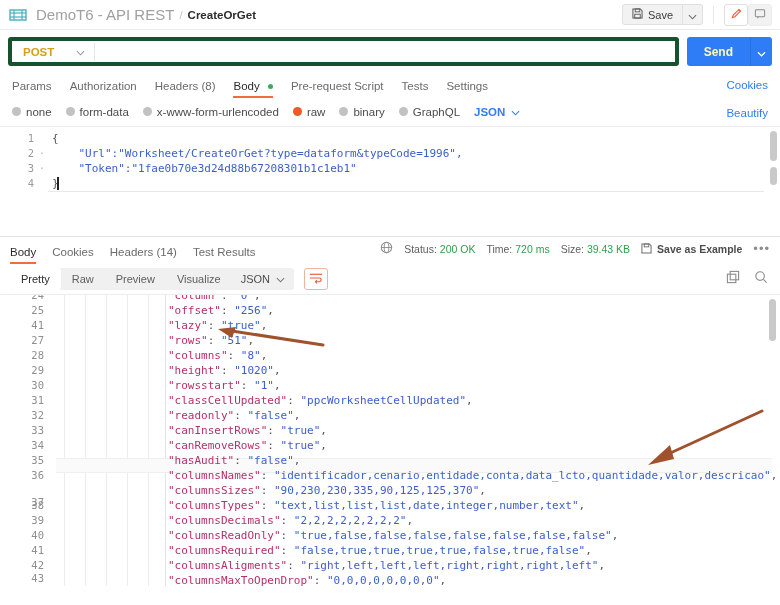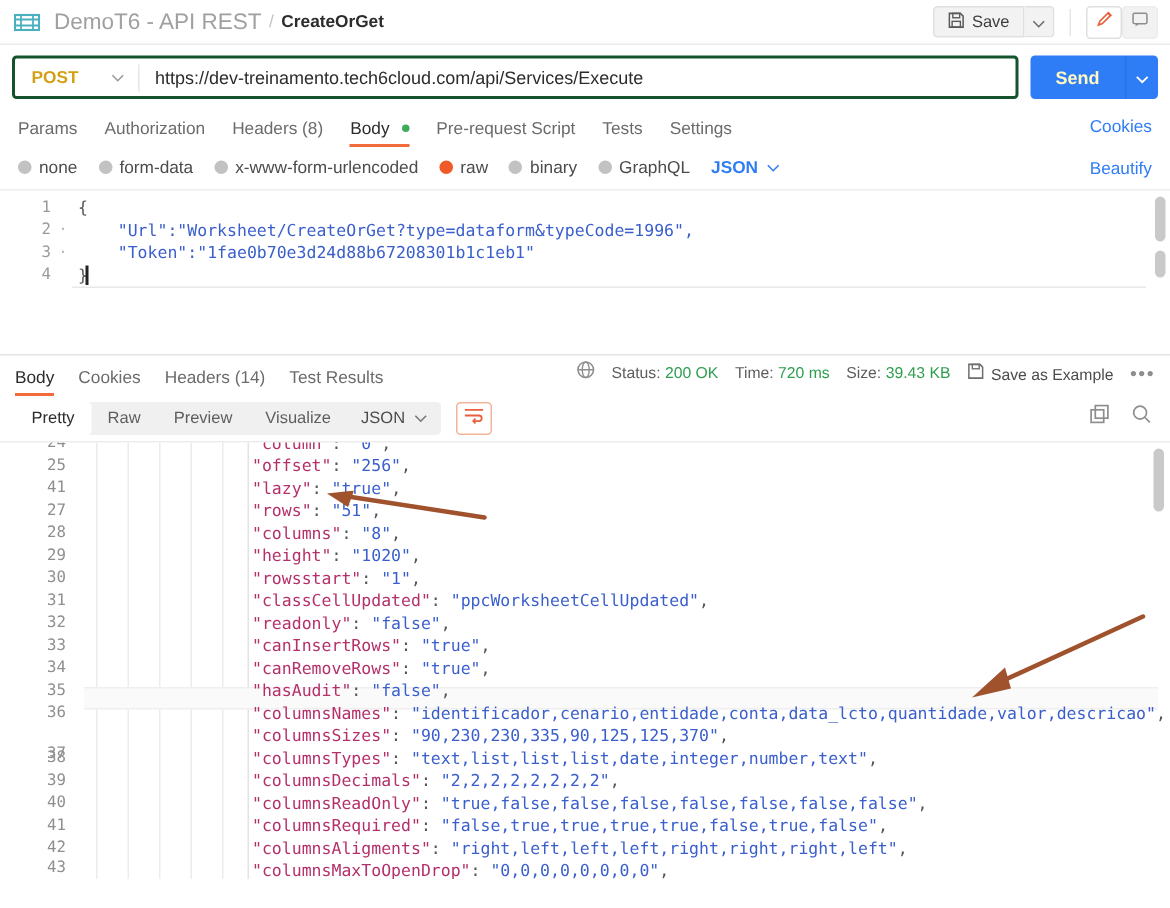--- a/index.html
+++ b/index.html
@@ -46,21 +46,21 @@
     display: flex; align-items: center; justify-content: center;
     cursor: pointer;
   }
   .icon-box.framed { border: 1px solid #e0e0e0; background:#fff; }
   .icon-box.plain { background: #f2f2f2; border: 1px solid #ececec; }
 
   
   .urlrow { display: flex; align-items: center; padding: 7px 8px 6px 8px; gap: 8px; }
   .url-wrap {
     flex: 1; display: flex; align-items: center; height: 29px;
-    border: 2px solid #14532d; border-radius: 3px; background: #fff;
+    border: 4px solid #14532d; border-radius: 3px; background: #fff;
   }
   .method {
     display: flex; align-items: center; gap: 22px;
     padding: 0 9px 0 11px; height: 100%;
     font-size: 11.5px; font-weight: bold; color: #d4a017;
     cursor: pointer;
   }
   .method-div { width: 1px; height: 18px; background: #e6e6e6; }
   .url-input {
     flex: 1; border: none; outline: none; height: 100%;
@@ -144,21 +144,21 @@
   .edit-underline { position: absolute; left: 48px; right: 16px; height: 1px; background: #e8e8e8; }
 
   
   .resp-wrap { border-top: 1px solid #e3e3e3; }
   .resp-tabs {
     display: flex; align-items: flex-end; padding: 0 10px; height: 27px; gap: 16px;
   }
   .resp-meta { margin-left: auto; display: flex; align-items: center; gap: 11px; padding-bottom: 6px; }
   .meta-item { font-size: 10.5px; color: #5e5e5e; white-space: nowrap; }
   .meta-val { color: #2e9e4f; }
-  .save-ex { display: flex; align-items: flex-end; gap: 5px; font-size: 10.5px; color: #4c4c4c; cursor: pointer; }
+  .save-ex { display: flex; align-items: center; gap: 5px; font-size: 10.5px; color: #4c4c4c; cursor: pointer; font-weight: bold; }
   .dots { font-size: 13px; color: #8d8d8d; letter-spacing: 1px; cursor: pointer; line-height: 8px; }
 
   
   .resp-toolbar { display: flex; align-items: center; padding: 4px 12px 5px 10px; gap: 4px; height: 30px; }
   .seg {
     display: flex; align-items: center; background: #f0f0f0;
     border-radius: 3px; overflow: hidden; height: 22px;
   }
   .seg-item { padding: 0 11px; font-size: 11px; color: #5e5e5e; line-height: 22px; cursor: pointer; }
   .seg-item.active { background: #fff; color: #2c2c2c; border-radius: 3px; }
@@ -249,21 +249,20 @@
     <div class="url-wrap">
       <div class="method">
         <span>POST</span>
         <span>
           <svg width="9" height="6" viewBox="0 0 10 6">
               <path d="M1 1l4 4 4-4" fill="none" stroke="#9a9a9a" stroke-width="1.2"></path>
             </svg>
         </span>
       </div>
       <div class="method-div"></div>
-      <input class="url-input" type="text" value="https://dev-treinamento.tech6cloud.com/api/Services/Execute" style="">
     </div>
     <div class="send-grp">
       <button class="send-btn">Send</button>
       <div class="send-caret">
         <span>
           <svg width="9" height="6" viewBox="0 0 10 6">
               <path d="M1 1l4 4 4-4" fill="none" stroke="#ffffff" stroke-width="1.4"></path>
             </svg>
         </span>
       </div>

